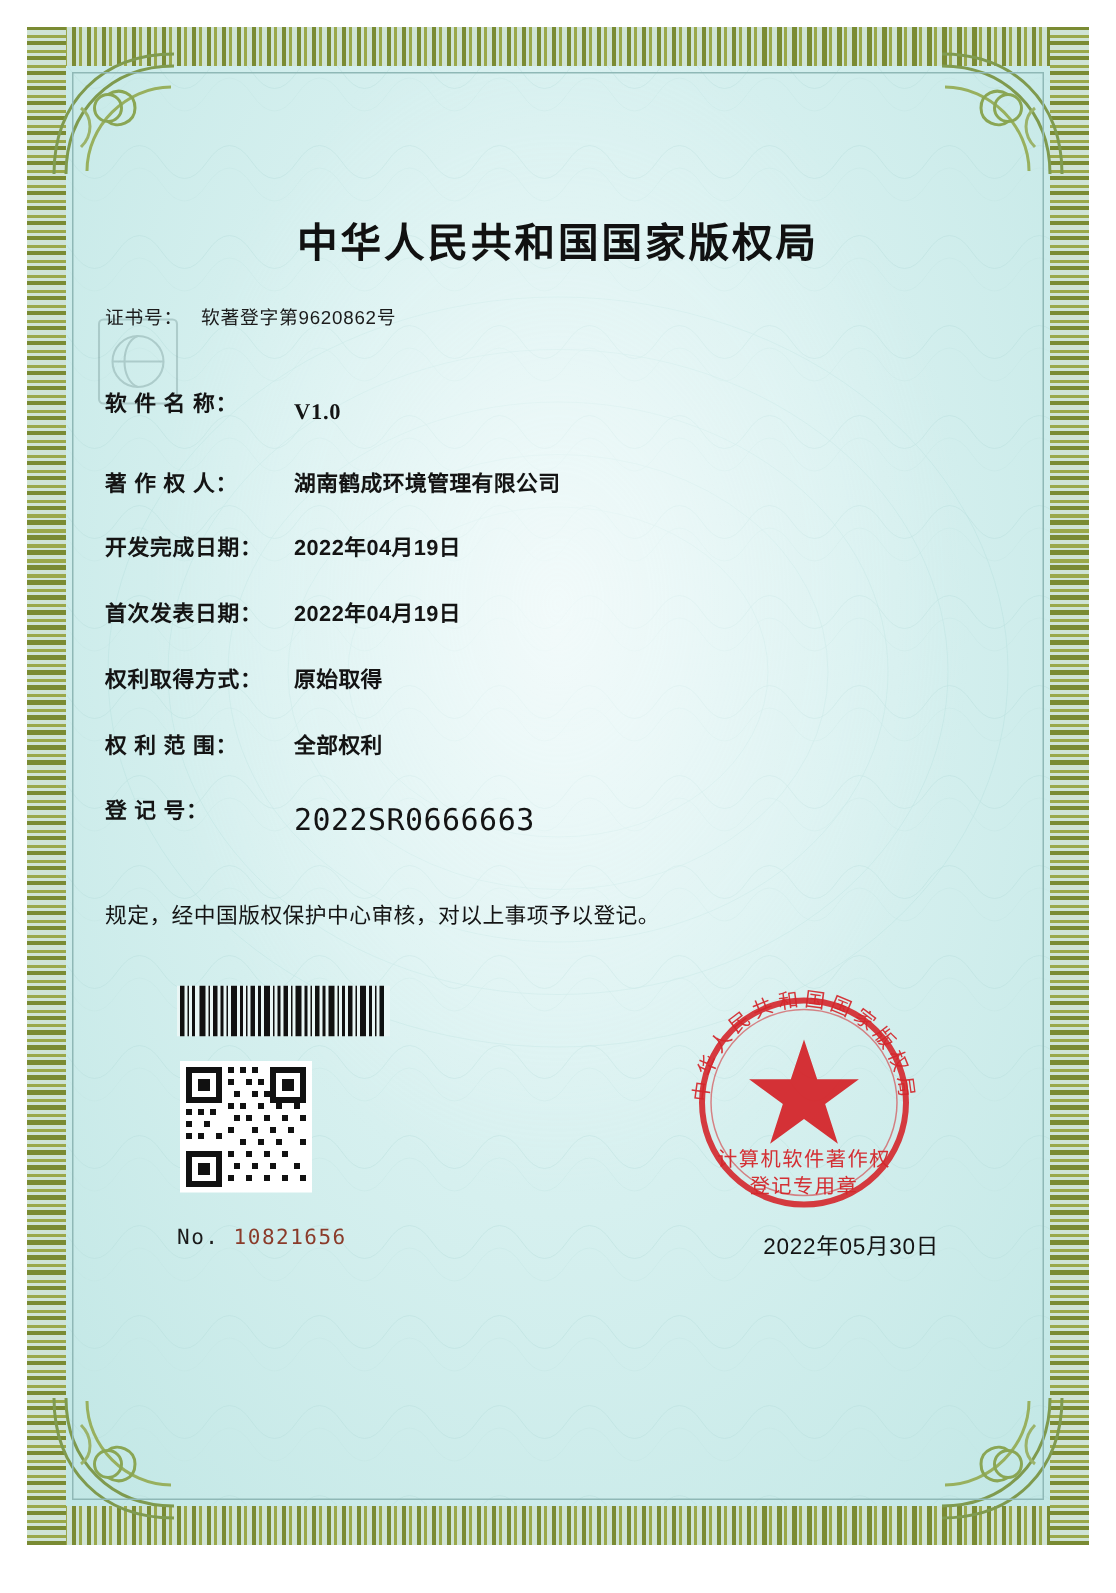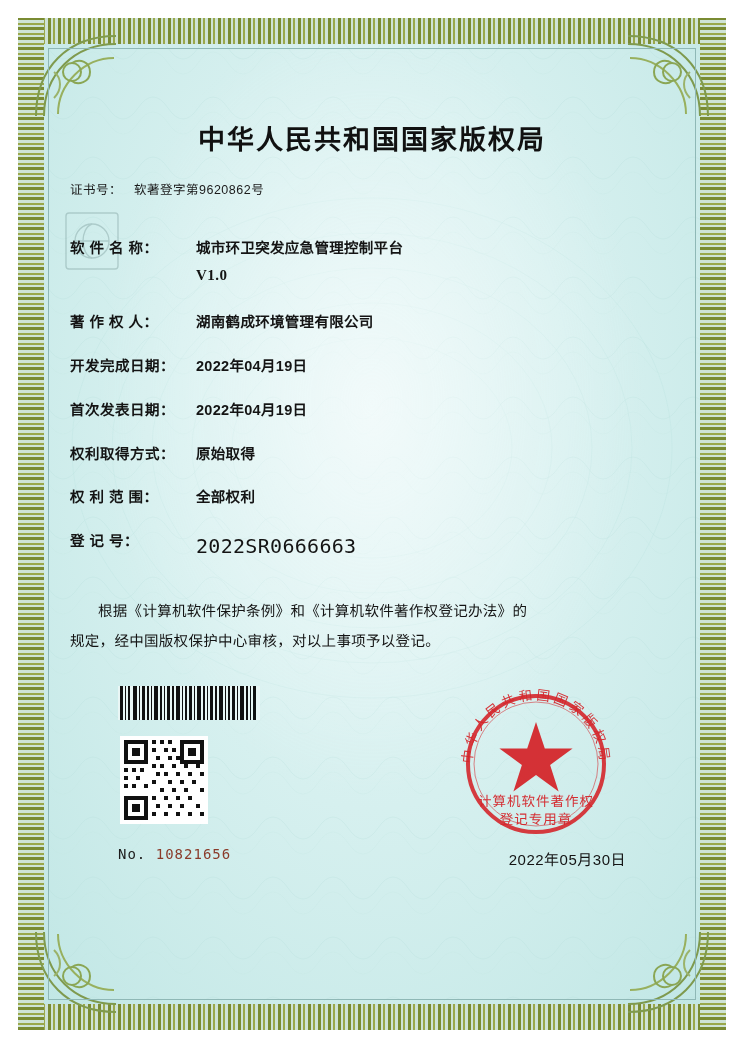--- a/index.html
+++ b/index.html
@@ -86,21 +86,21 @@
     position: absolute;
     left: 30px; top: 30px; right: 30px; bottom: 30px;
     border: 1px solid #8fb8b6;
     pointer-events: none;
   }
 
   
   #content {
     position: absolute;
     left: 52px;
-    top: 52px;
+    top: 74px;
     width: 604px;
     bottom: 52px;
     color: #1b1b1b;
   }
 
   #title-block { text-align: center; }
   #cert-title-line1 {
     font-family: "DejaVu Serif", "Liberation Serif", serif;
     font-size: 27px;
     font-weight: bold;
@@ -323,21 +323,20 @@
     </div>
 
     <div id="cert-number-row">
       <span class="cn-label">证书号：</span>
       <span class="cn-value">软著登字第9620862号</span>
     </div>
 
     <div class="field-row" id="software-name-row">
       <div class="field-label">软 件 名 称：</div>
       <div class="field-value">
-        <div>城市环卫突发应急管理控制平台</div>
         <div id="software-version">V1.0</div>
       </div>
     </div>
 
     <div class="field-row" id="owner-row">
       <div class="field-label">著 作 权 人：</div>
       <div class="field-value">湖南鹤成环境管理有限公司</div>
     </div>
 
     <div id="dates-block">
@@ -357,21 +356,20 @@
         <div class="field-label">权 利 范 围：</div>
         <div class="field-value">全部权利</div>
       </div>
       <div class="field-row">
         <div class="field-label">登 记 号：</div>
         <div class="field-value mono">2022SR0666663</div>
       </div>
     </div>
 
     <div id="statement">
-      <div><span class="indent"></span><span>根据《计算机软件保护条例》和《计算机软件著作权登记办法》的</span></div>
       <div>规定，经中国版权保护中心审核，对以上事项予以登记。</div>
     </div>
 
     <div id="codes-area">
 
       <svg id="barcode" viewBox="0 0 142 34" preserveAspectRatio="none">
         <rect x="0" y="0" width="142" height="34" fill="#e9f6f5"></rect>
         <g fill="#111">
           <rect x="2" y="0" width="3" height="34"></rect>
             <rect x="7" y="0" width="1" height="34"></rect>

